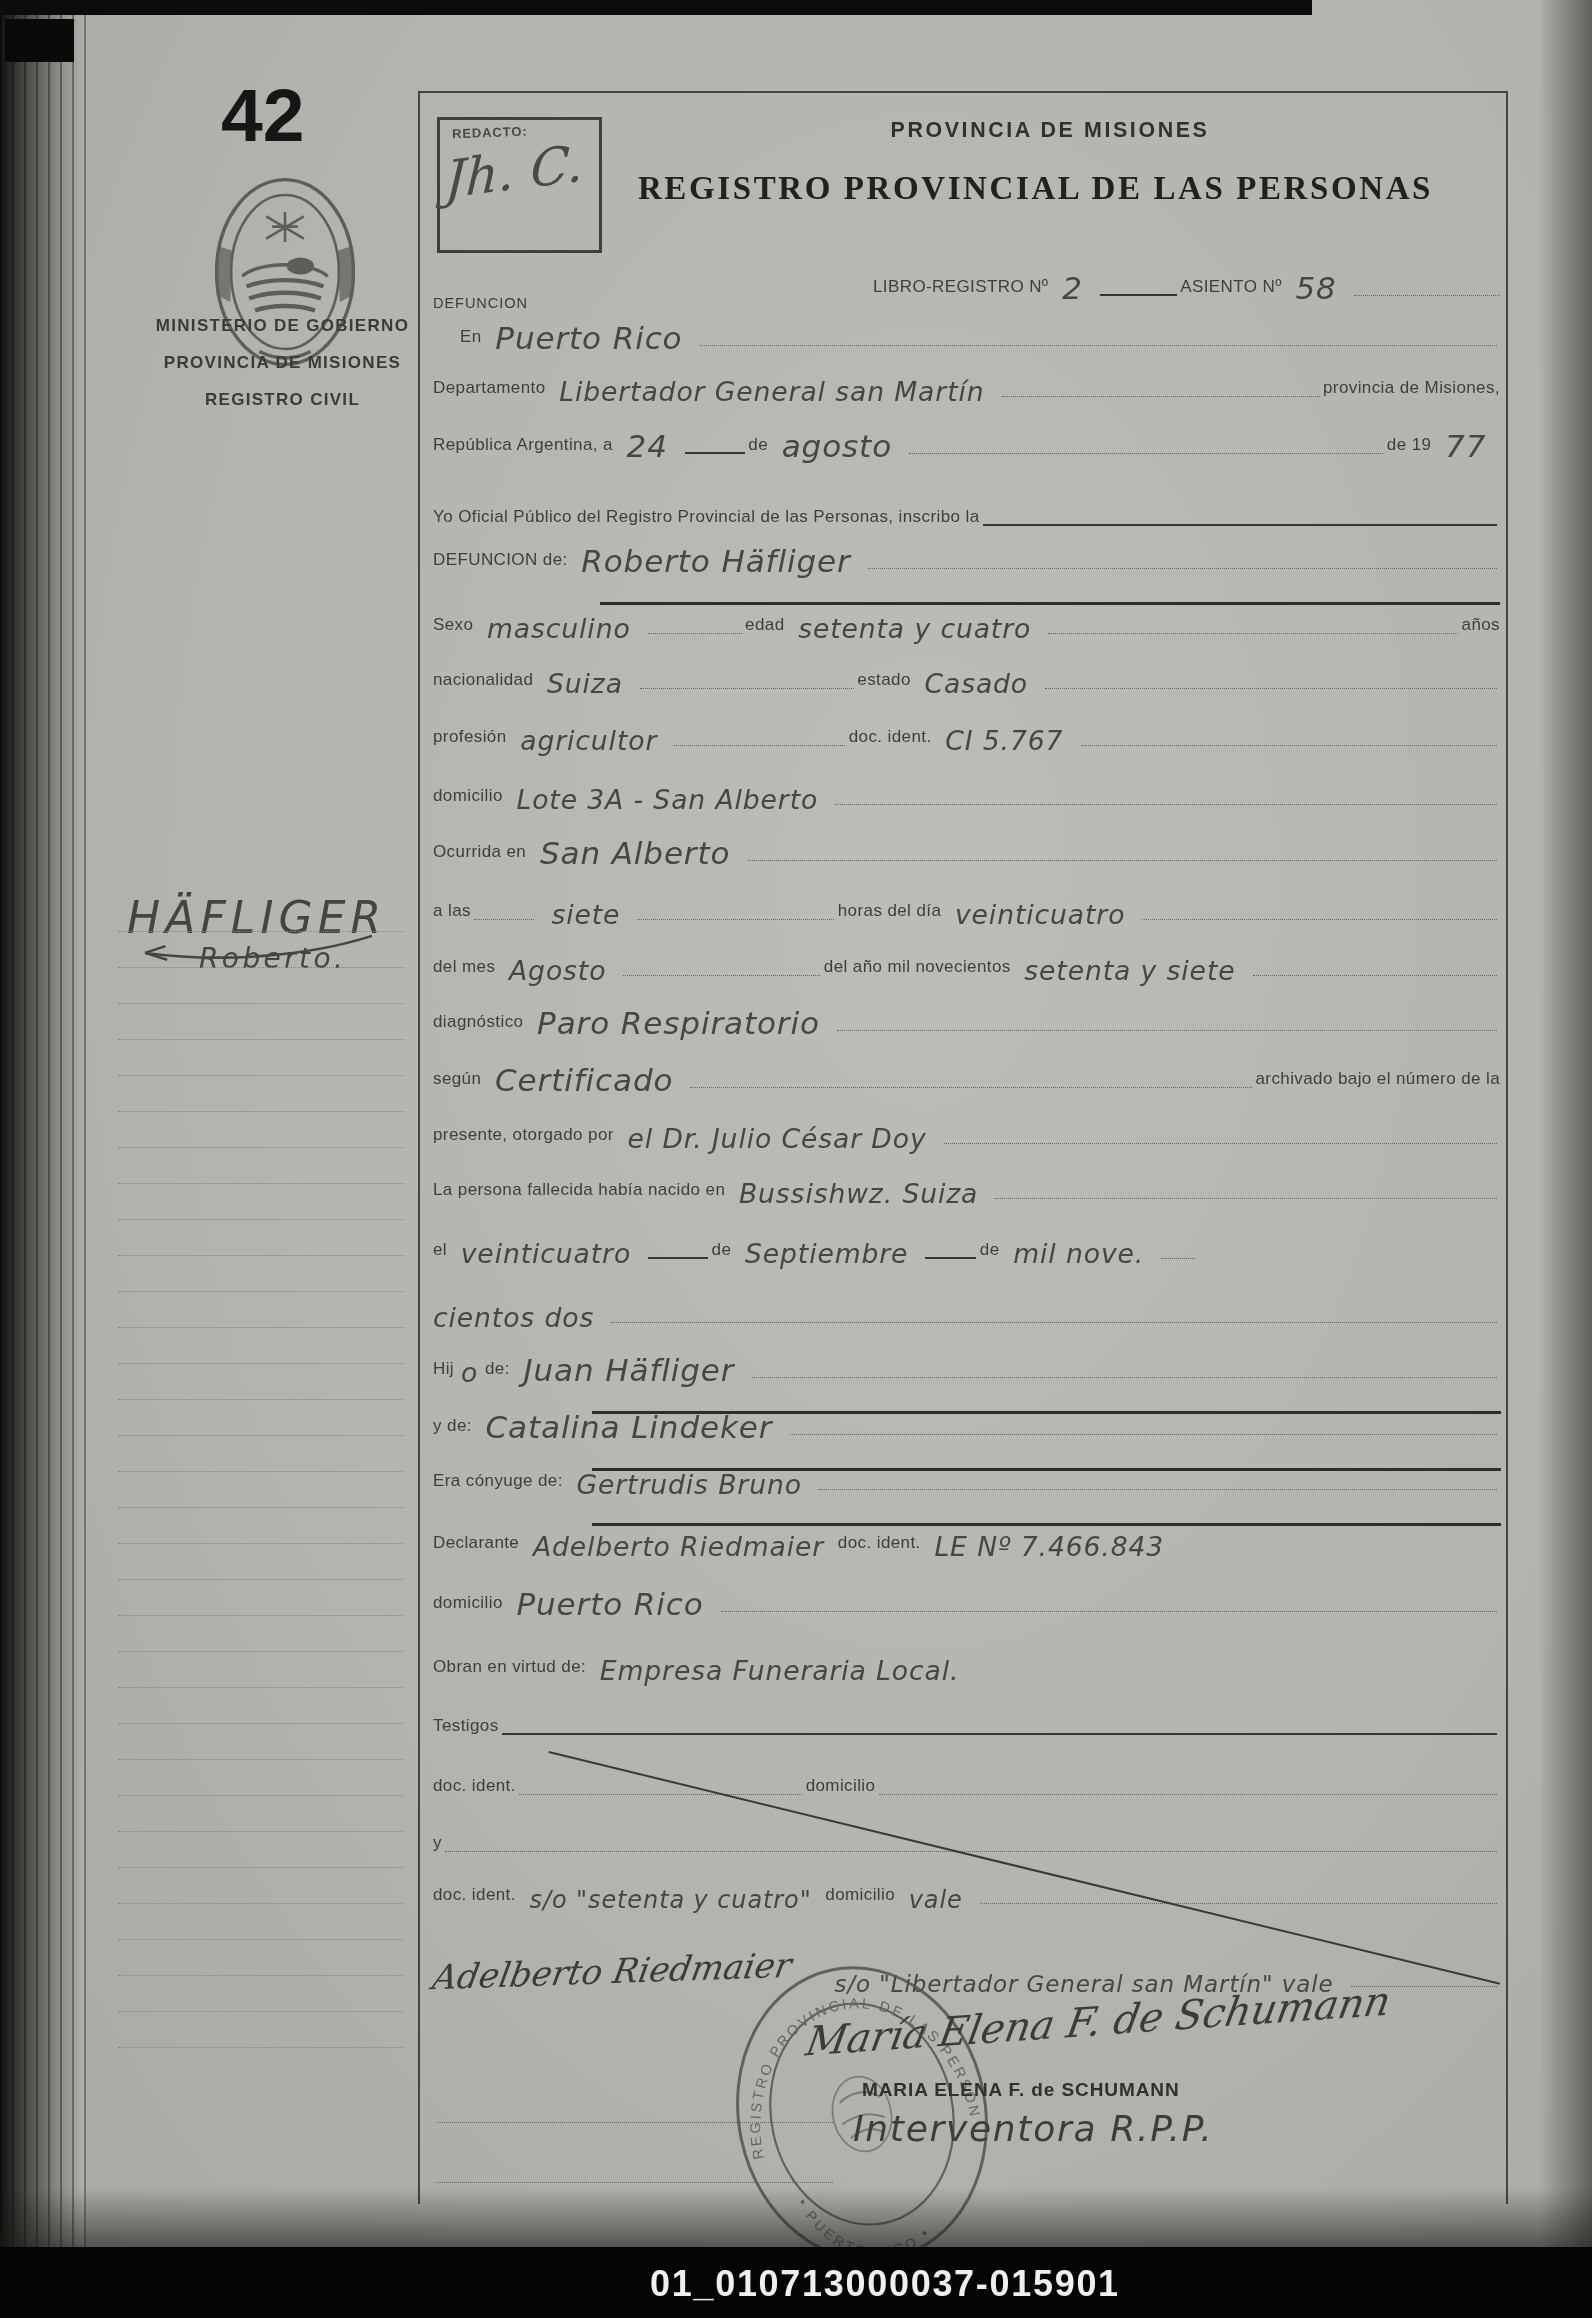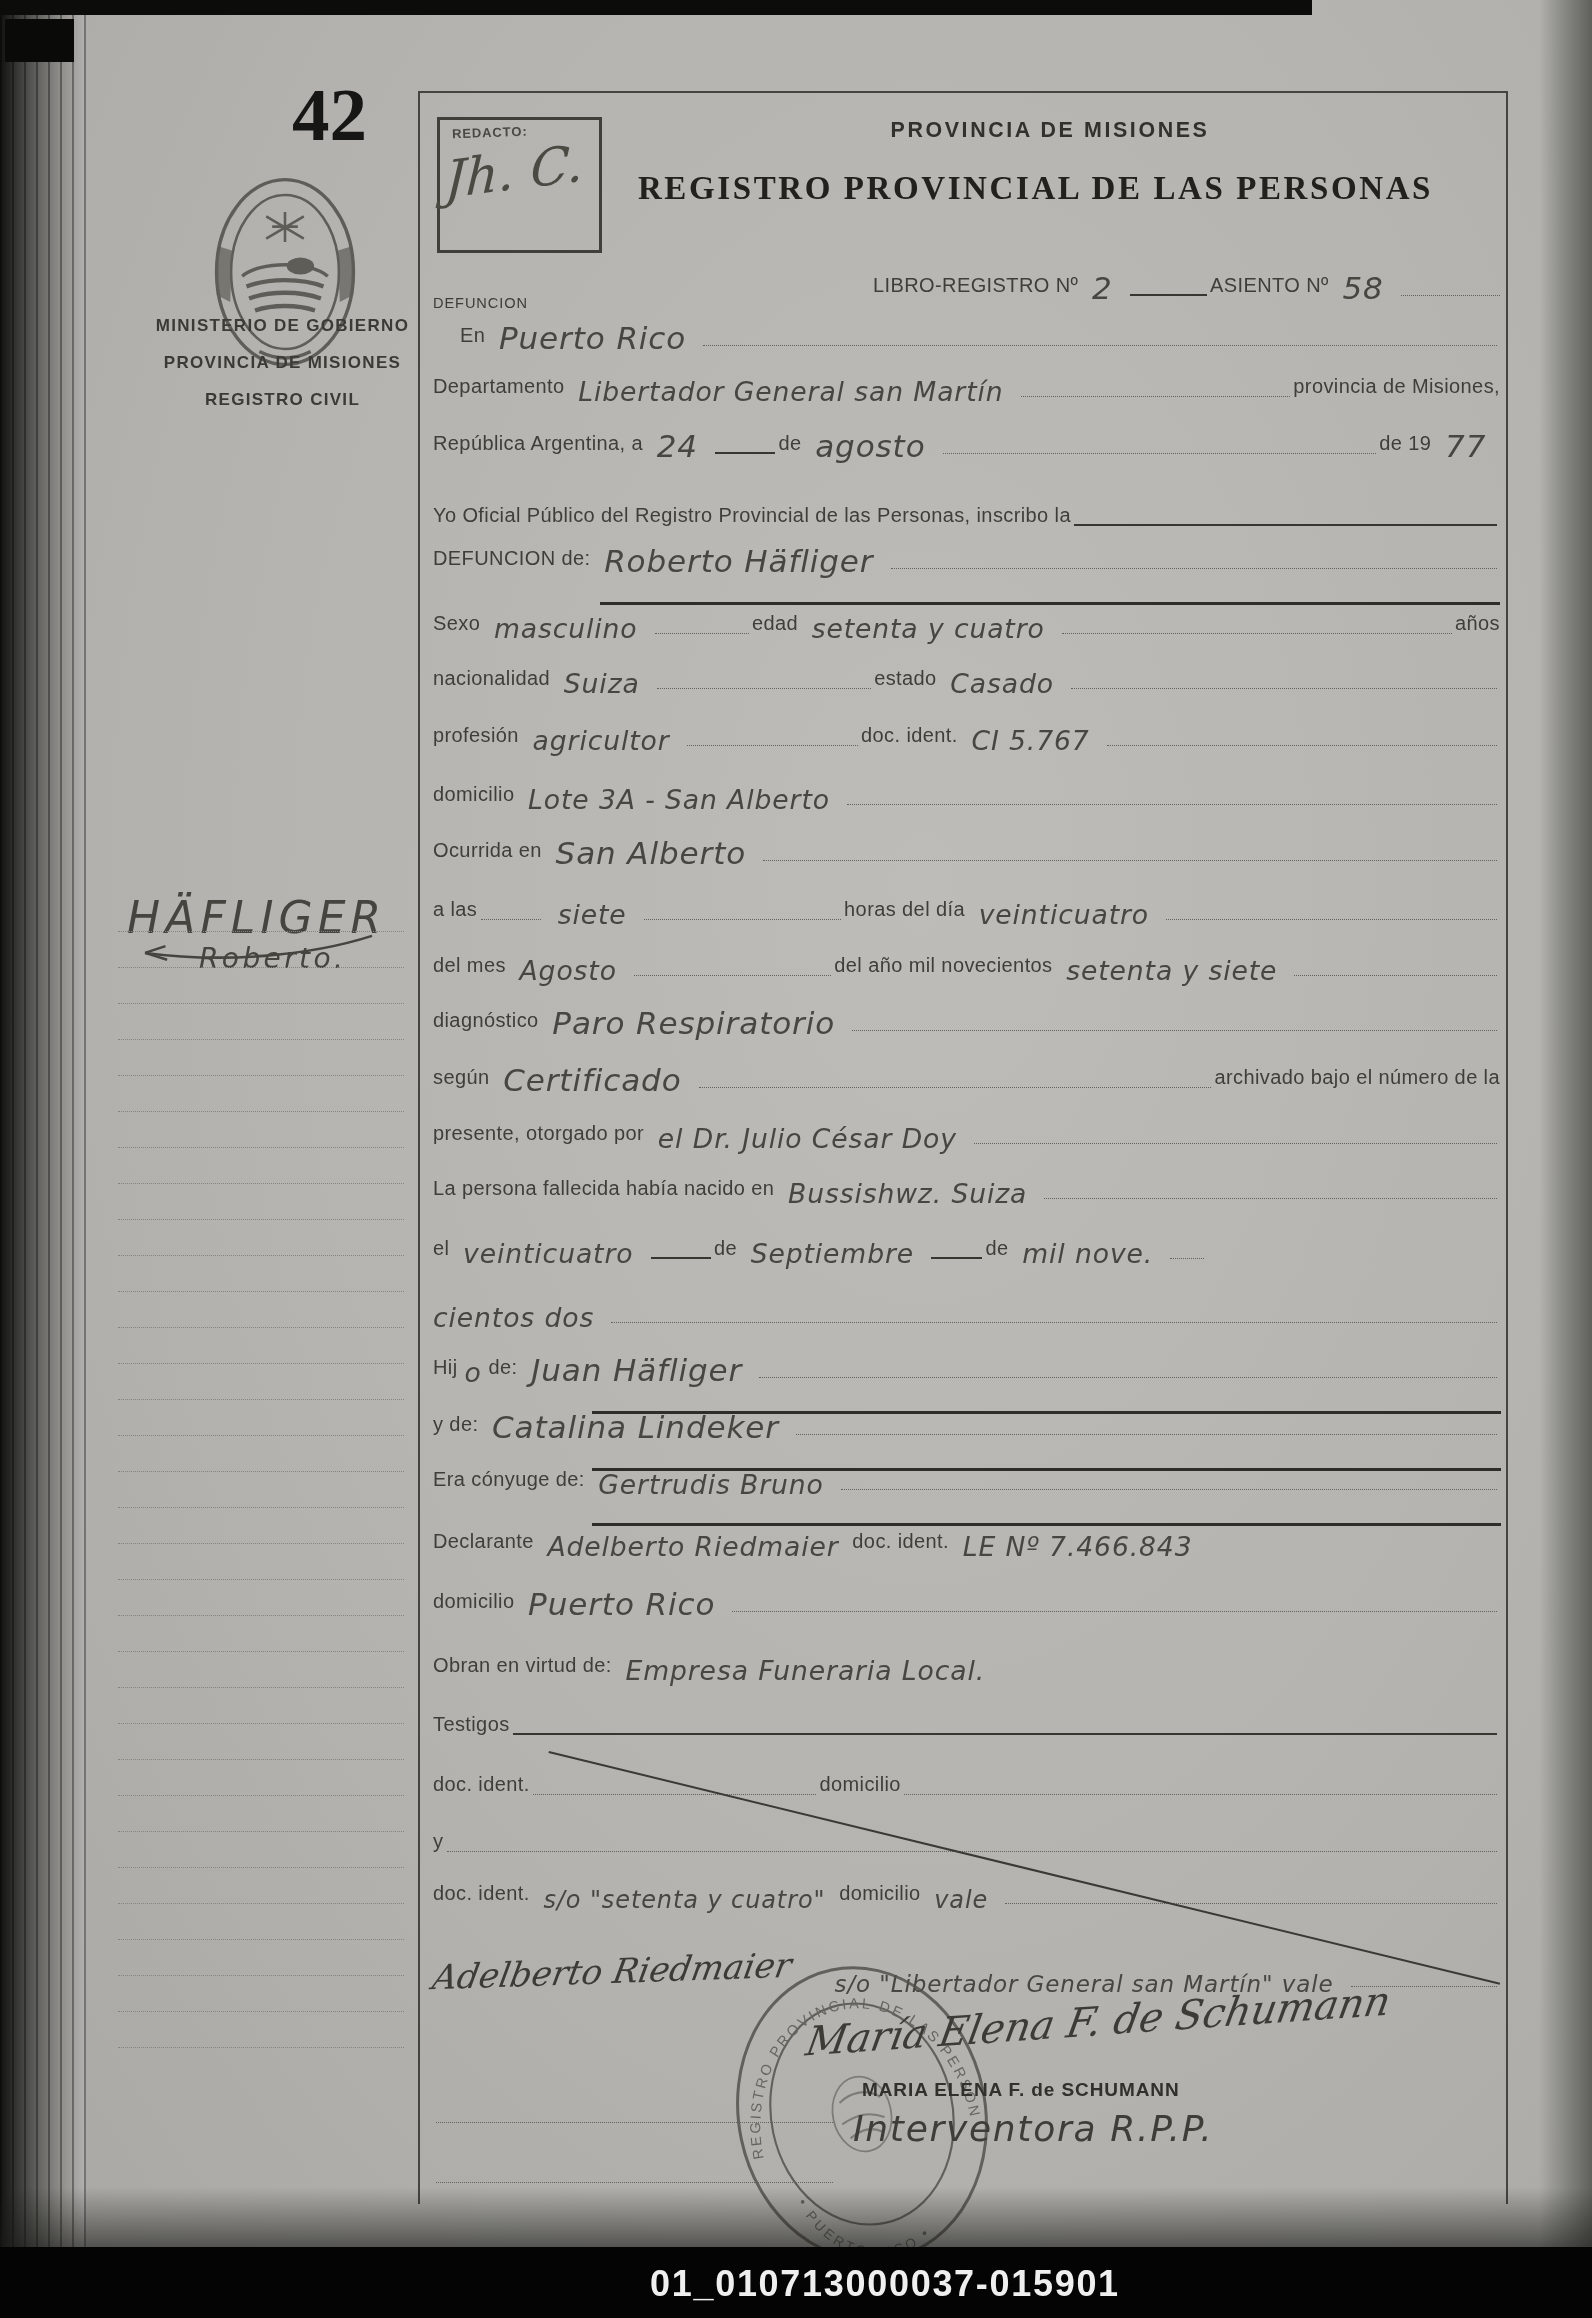--- a/index.html
+++ b/index.html
@@ -14,22 +14,22 @@
   #spine-block{position:absolute;left:5.1px;top:19px;width:69px;height:43px;background:#0a0a09;z-index:3;}
   #topbar{position:absolute;left:0;top:0;width:1312px;height:15.4px;background:#0c0c0a;z-index:2;}
   #rightedge{position:absolute;right:0;top:0;width:53px;height:100%;
          background:linear-gradient(90deg,rgba(120,120,117,0) 0%,#8a8a86 45%,#5f5f5c 100%);}
   #bottom-fade{position:absolute;left:0;bottom:72px;width:100%;height:60px;
          background:linear-gradient(to bottom,rgba(25,25,22,0),rgba(25,25,22,.6));z-index:4;}
   #bottomband{position:absolute;left:0;bottom:0;width:100%;height:72px;background:#040404;z-index:5;}
   #bottom-label{position:absolute;left:650px;bottom:13.7px;color:#efefef;
          font-family:"Liberation Sans", sans-serif;font-weight:bold;font-size:36px;letter-spacing:1.7px;z-index:6;}
   
-  #folio{position:absolute;left:221px;top:72px;width:146px;text-align:right;
-         font-family:Liberation Serif, serif;font-weight:900;font-size:75px;color:#161614;}
+  #folio{position:absolute;left:221px;top:72px;width:146px;text-align:left;
+         font-family:Liberation Sans, sans-serif;font-weight:900;font-size:75px;color:#161614;}
   #ministry{position:absolute;left:94px;top:307px;width:377px;text-align:center;
          font-weight:bold;font-size:17px;line-height:37px;letter-spacing:1.3px;color:#3b3a36;}
   .margin-hw{position:absolute;font-family:"DejaVu Sans", sans-serif;font-style:italic;color:#45443e;}
   #margin-surname{left:127px;top:892px;font-size:44px;letter-spacing:5.1px;}
   #margin-given{left:199px;top:942px;font-size:28px;letter-spacing:3.4px;}
   #margin-lines{position:absolute;left:118px;top:931px;width:286px;}
   #margin-lines div{height:0;border-bottom:1.7px dotted #85847f;margin-bottom:35px;}
   
   #frame{position:absolute;left:418px;top:91px;width:1086px;height:2111px;
          border:2.6px solid #45443f;border-bottom:none;}
@@ -38,21 +38,21 @@
          letter-spacing:0.9px;color:#4a4a44;transform:rotate(-2deg);}
   #redacto-initials{position:absolute;left:5.1px;top:22px;font-family:"DejaVu Serif", serif;
          font-style:italic;font-size:51px;color:#4a4942;transform:rotate(-7deg) skewX(-10deg);}
   #province{position:absolute;left:600px;top:118px;width:900px;text-align:center;
          font-weight:bold;font-size:21.4px;letter-spacing:2.6px;color:#32312c;}
   #doc-title{position:absolute;left:566px;top:170px;width:939px;text-align:center;
          font-family:"Liberation Serif", serif;font-weight:bold;font-size:33px;letter-spacing:2.6px;color:#22211d;}
   #rectype{position:absolute;left:433px;top:295px;font-size:14.6px;letter-spacing:0.9px;color:#3d3c37;}
   
   .frow{position:absolute;left:433px;width:1067px;display:flex;align-items:flex-end;height:43px;}
-  .lbl{font-size:20px;letter-spacing:0.4px;color:#3f3e39;padding-bottom:2.6px;white-space:nowrap;text-align:right;}
+  .lbl{font-size:17px;letter-spacing:0.4px;color:#3f3e39;padding-bottom:2.6px;white-space:nowrap;text-align:right;}
   .hw{font-family:"DejaVu Sans", sans-serif;font-style:italic;font-size:26.6px;color:#474640;
       white-space:nowrap;position:relative;top:6px;margin:0 13.7px;letter-spacing:0.9px;}
   .hw.big{font-size:31px;}
   .dl{border-bottom:1.7px dotted #63625d;height:0;margin:0 3.4px 4.3px 3.4px;}
   .dl.grow{flex:1;}
   .sl{border-bottom:2.6px solid #38372f;height:0;margin:0 3.4px 4.3px 3.4px;}
   .sl.grow{flex:1;}
   .hl{position:absolute;height:3.4px;background:#2e2d28;}
   .sig{font-family:"DejaVu Serif", serif;font-style:italic;color:#3c3b35;
        transform:rotate(-2deg) skewX(-12deg);white-space:nowrap;}

